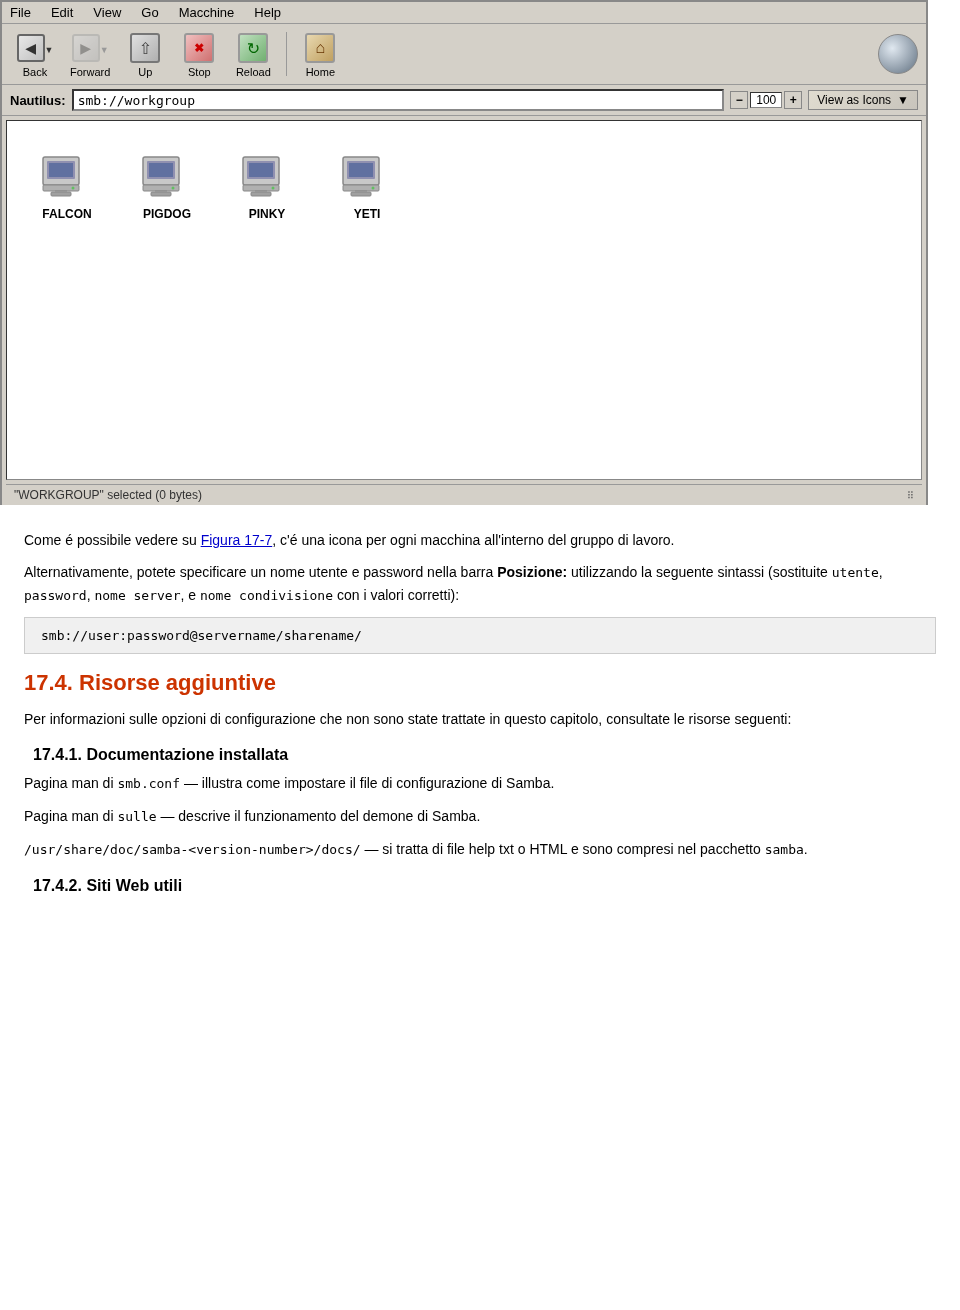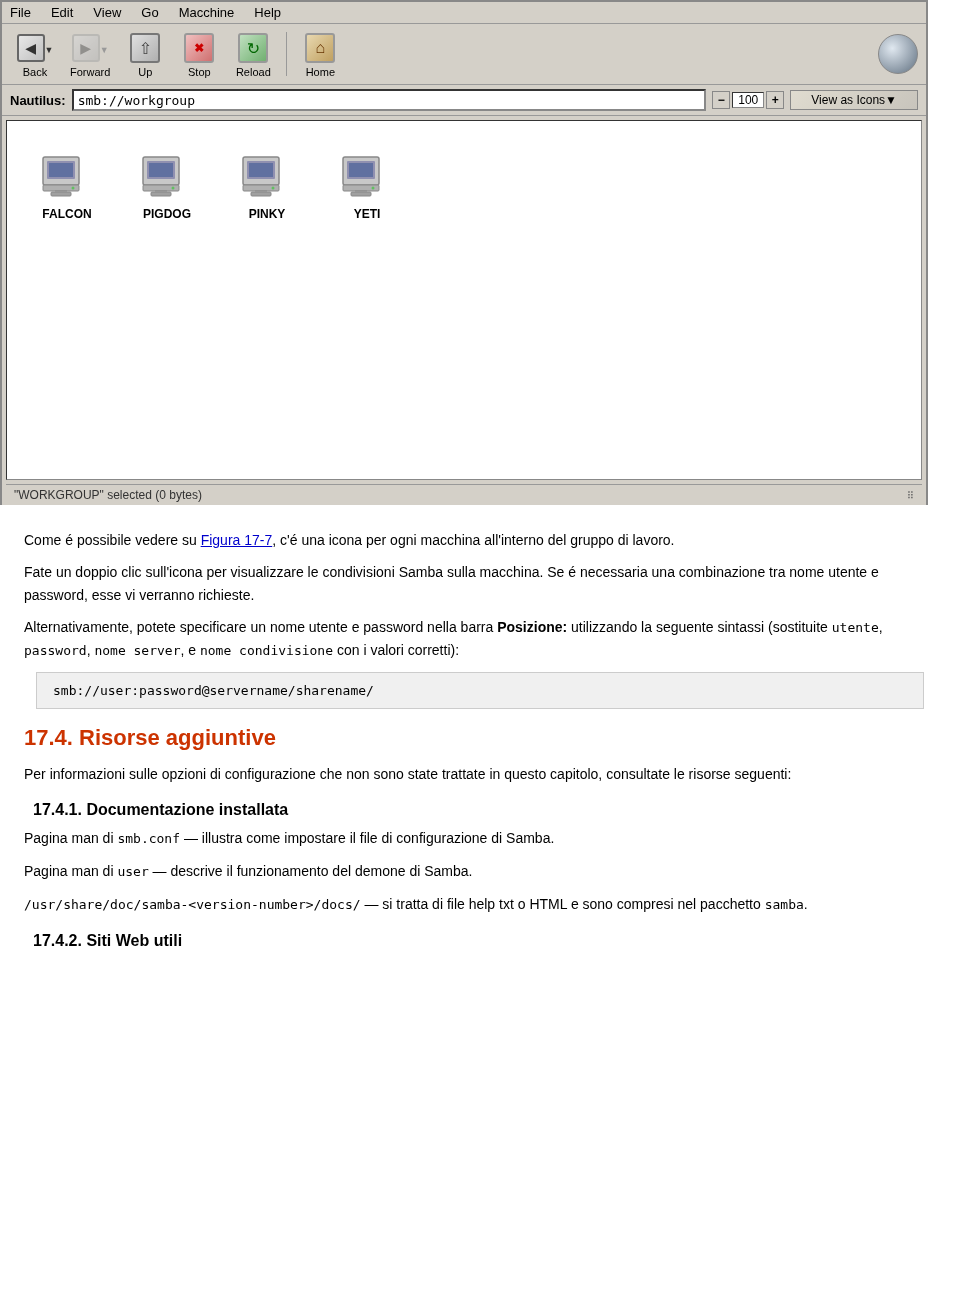--- a/index.html
+++ b/index.html
@@ -175,24 +175,24 @@
       font-size: 12px;
       padding: 0 4px;
       border: 1px inset #888;
       background: #fff;
       min-width: 32px;
       text-align: center;
     }
     .view-btn {
       border: 1px solid #888;
       background: linear-gradient(135deg, #e0dcd0, #c8c4bc);
-      padding: 2px 20px;
+      padding: 2px 8px;
       font-size: 12px;
       cursor: pointer;
-      display: flex; align-items: center; gap: 0;
+      display: flex; align-items: center; gap: 6px;
     }
 
     
     .file-view {
       background: #ffffff;
       min-height: 360px;
       padding: 20px;
       border: 1px inset #888;
       margin: 4px;
       display: flex;
@@ -251,21 +251,21 @@
       font-weight: bold;
       color: #000;
       margin-bottom: 12px;
     }
     .code-block {
       background: #f0f0f0;
       border: 1px solid #ccc;
       padding: 10px 16px;
       font-family: monospace;
       font-size: 13px;
-      margin: 10px 12px;
+      margin: 10px 0;
       color: #000;
     }
     h2.section-heading {
       font-size: 22px;
       font-weight: bold;
       color: #cc3300;
       margin: 16px 0 12px 0;
       border-bottom: none;
     }
     h3.subsection-heading {
@@ -433,39 +433,38 @@
 
 </div>
 
 <div class="doc-content">
 
 
   <p>
     Come é possibile vedere su <a>Figura 17-7</a>, c'é una icona per ogni macchina all'interno del gruppo di lavoro.
   </p>
 
-  <p>Fate un doppio clic sull'icona per visualizzare le condivisioni Samba sulla macchina. Se é necessaria una combinazione tra nome utente e password, esse vi verranno richieste.</p>
 
   <p>
     Alternativamente, potete specificare un nome utente e password nella barra <strong>Posizione:</strong> utilizzando la seguente sintassi (sostituite <code>utente</code>, <code>password</code>, <code>nome server</code>, e <code>nome condivisione</code> con i valori corretti):
   </p>
 
   <div class="code-block">smb://user:password@servername/sharename/</div>
 
   <h2 class="section-heading">17.4. Risorse aggiuntive</h2>
 
   <p>Per informazioni sulle opzioni di configurazione che non sono state trattate in questo capitolo, consultate le risorse seguenti:</p>
 
   <h3 class="subsection-heading">17.4.1. Documentazione installata</h3>
 
   <p>
     Pagina man di <code>smb.conf</code> — illustra come impostare il file di configurazione di Samba.
   </p>
   <p>
-    Pagina man di <code>user</code> — descrive il funzionamento del demone di Samba.
+    Pagina man di <code>sulle</code> — descrive il funzionamento del demone di Samba.
   </p>
   <p>
     <code>/usr/share/doc/samba-&lt;version-number&gt;/docs/</code> — si tratta di file help txt o HTML e sono compresi nel pacchetto <code>samba</code>.
   </p>
 
   <h3 class="subsection-heading">17.4.2. Siti Web utili</h3>
 
 </div>
 
 </body></html>

